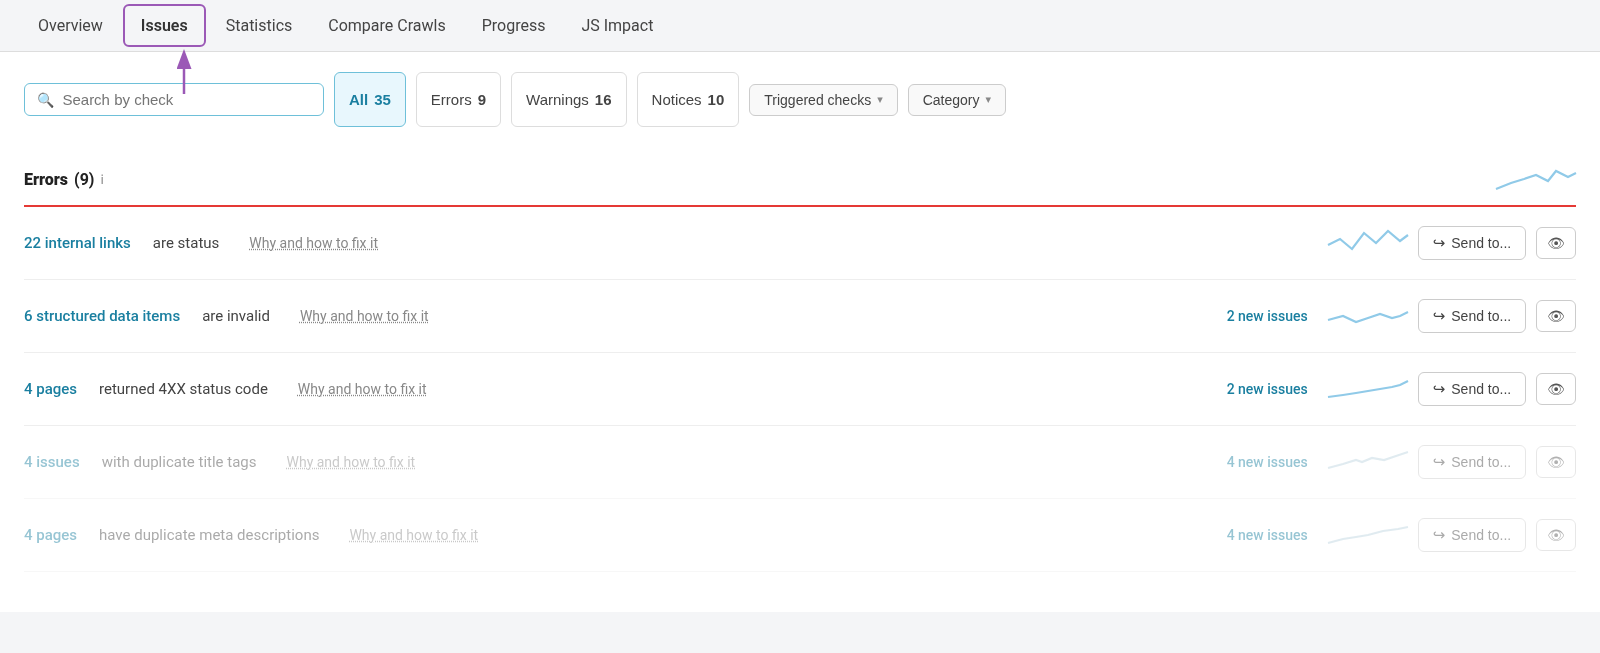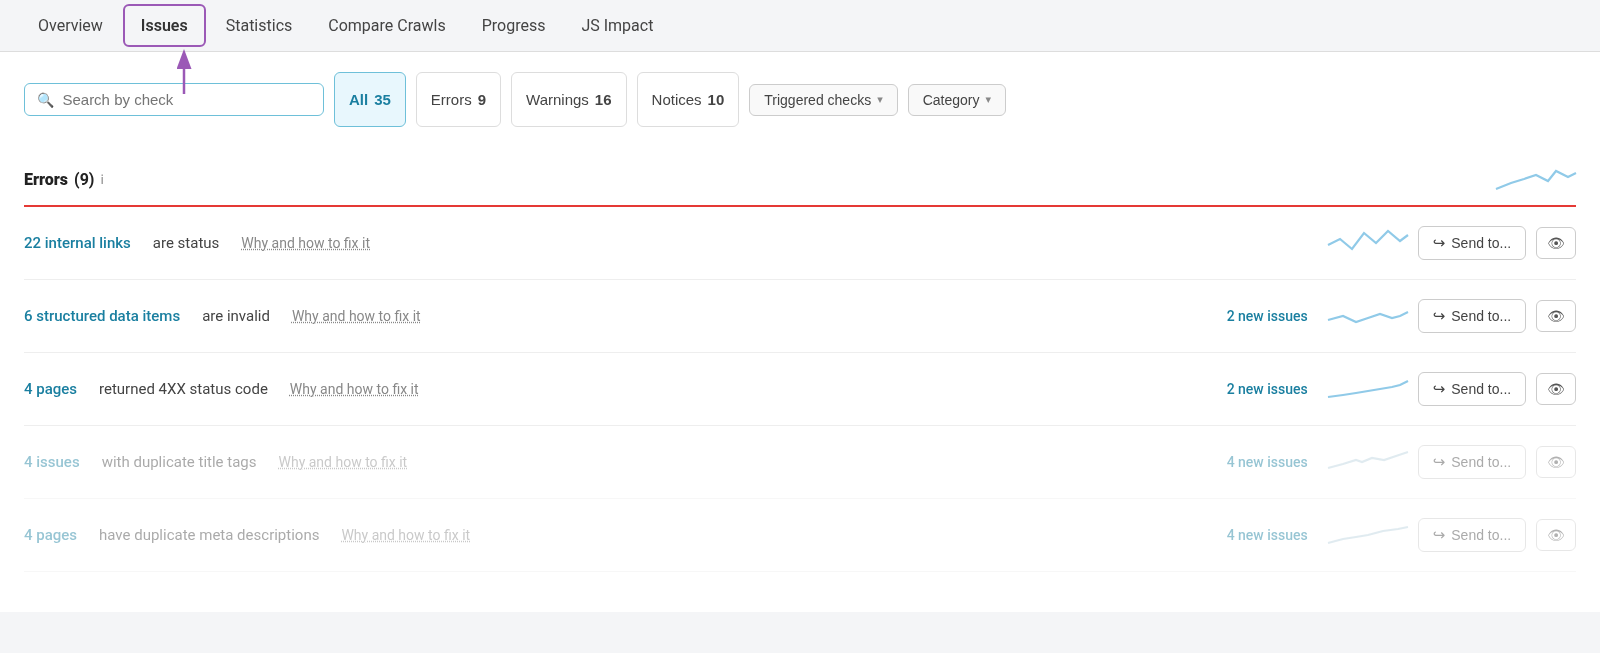--- a/index.html
+++ b/index.html
@@ -176,21 +176,21 @@
       font-weight: 500;
       cursor: pointer;
     }
 
     .fix-link {
       color: #888;
       text-decoration: underline;
       text-decoration-style: dotted;
       font-size: 14px;
       cursor: pointer;
-      margin-left: 0;
+      margin-left: 8px;
     }
 
     .new-issues-badge {
       font-size: 14px;
       color: #1a7fa0;
       font-weight: 500;
       min-width: 110px;
       text-align: right;
       margin-right: 10px;
     }

